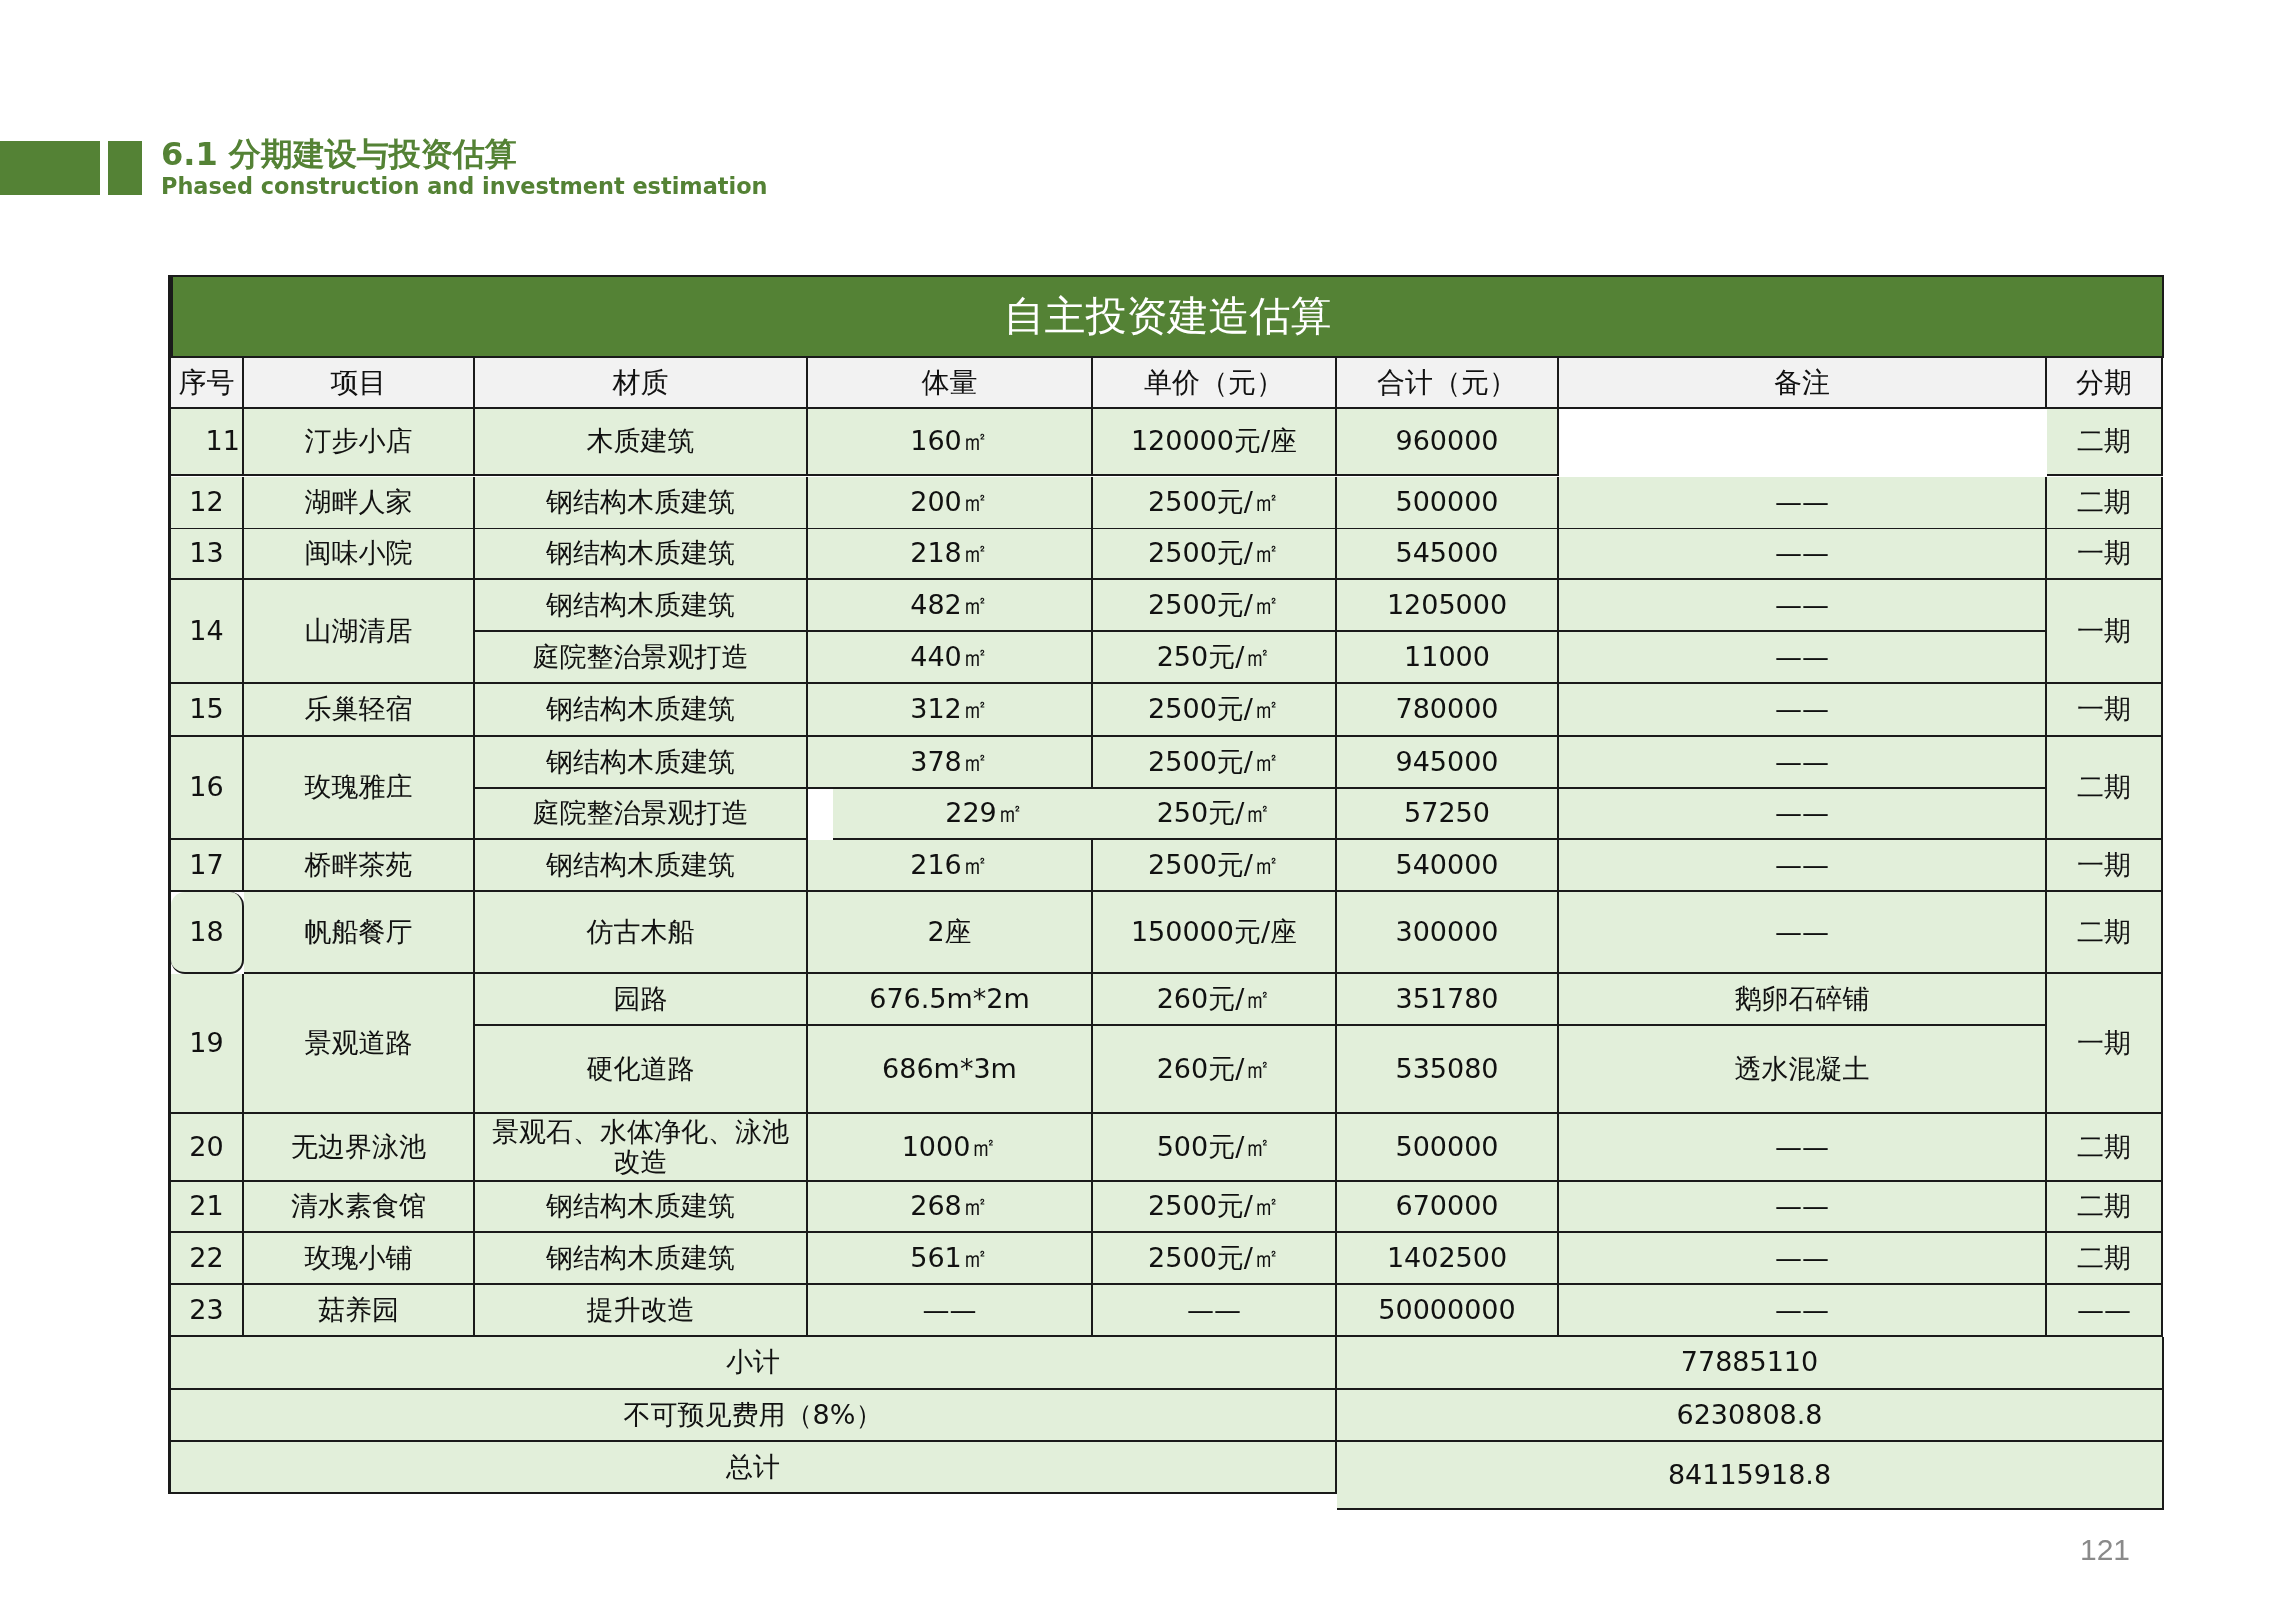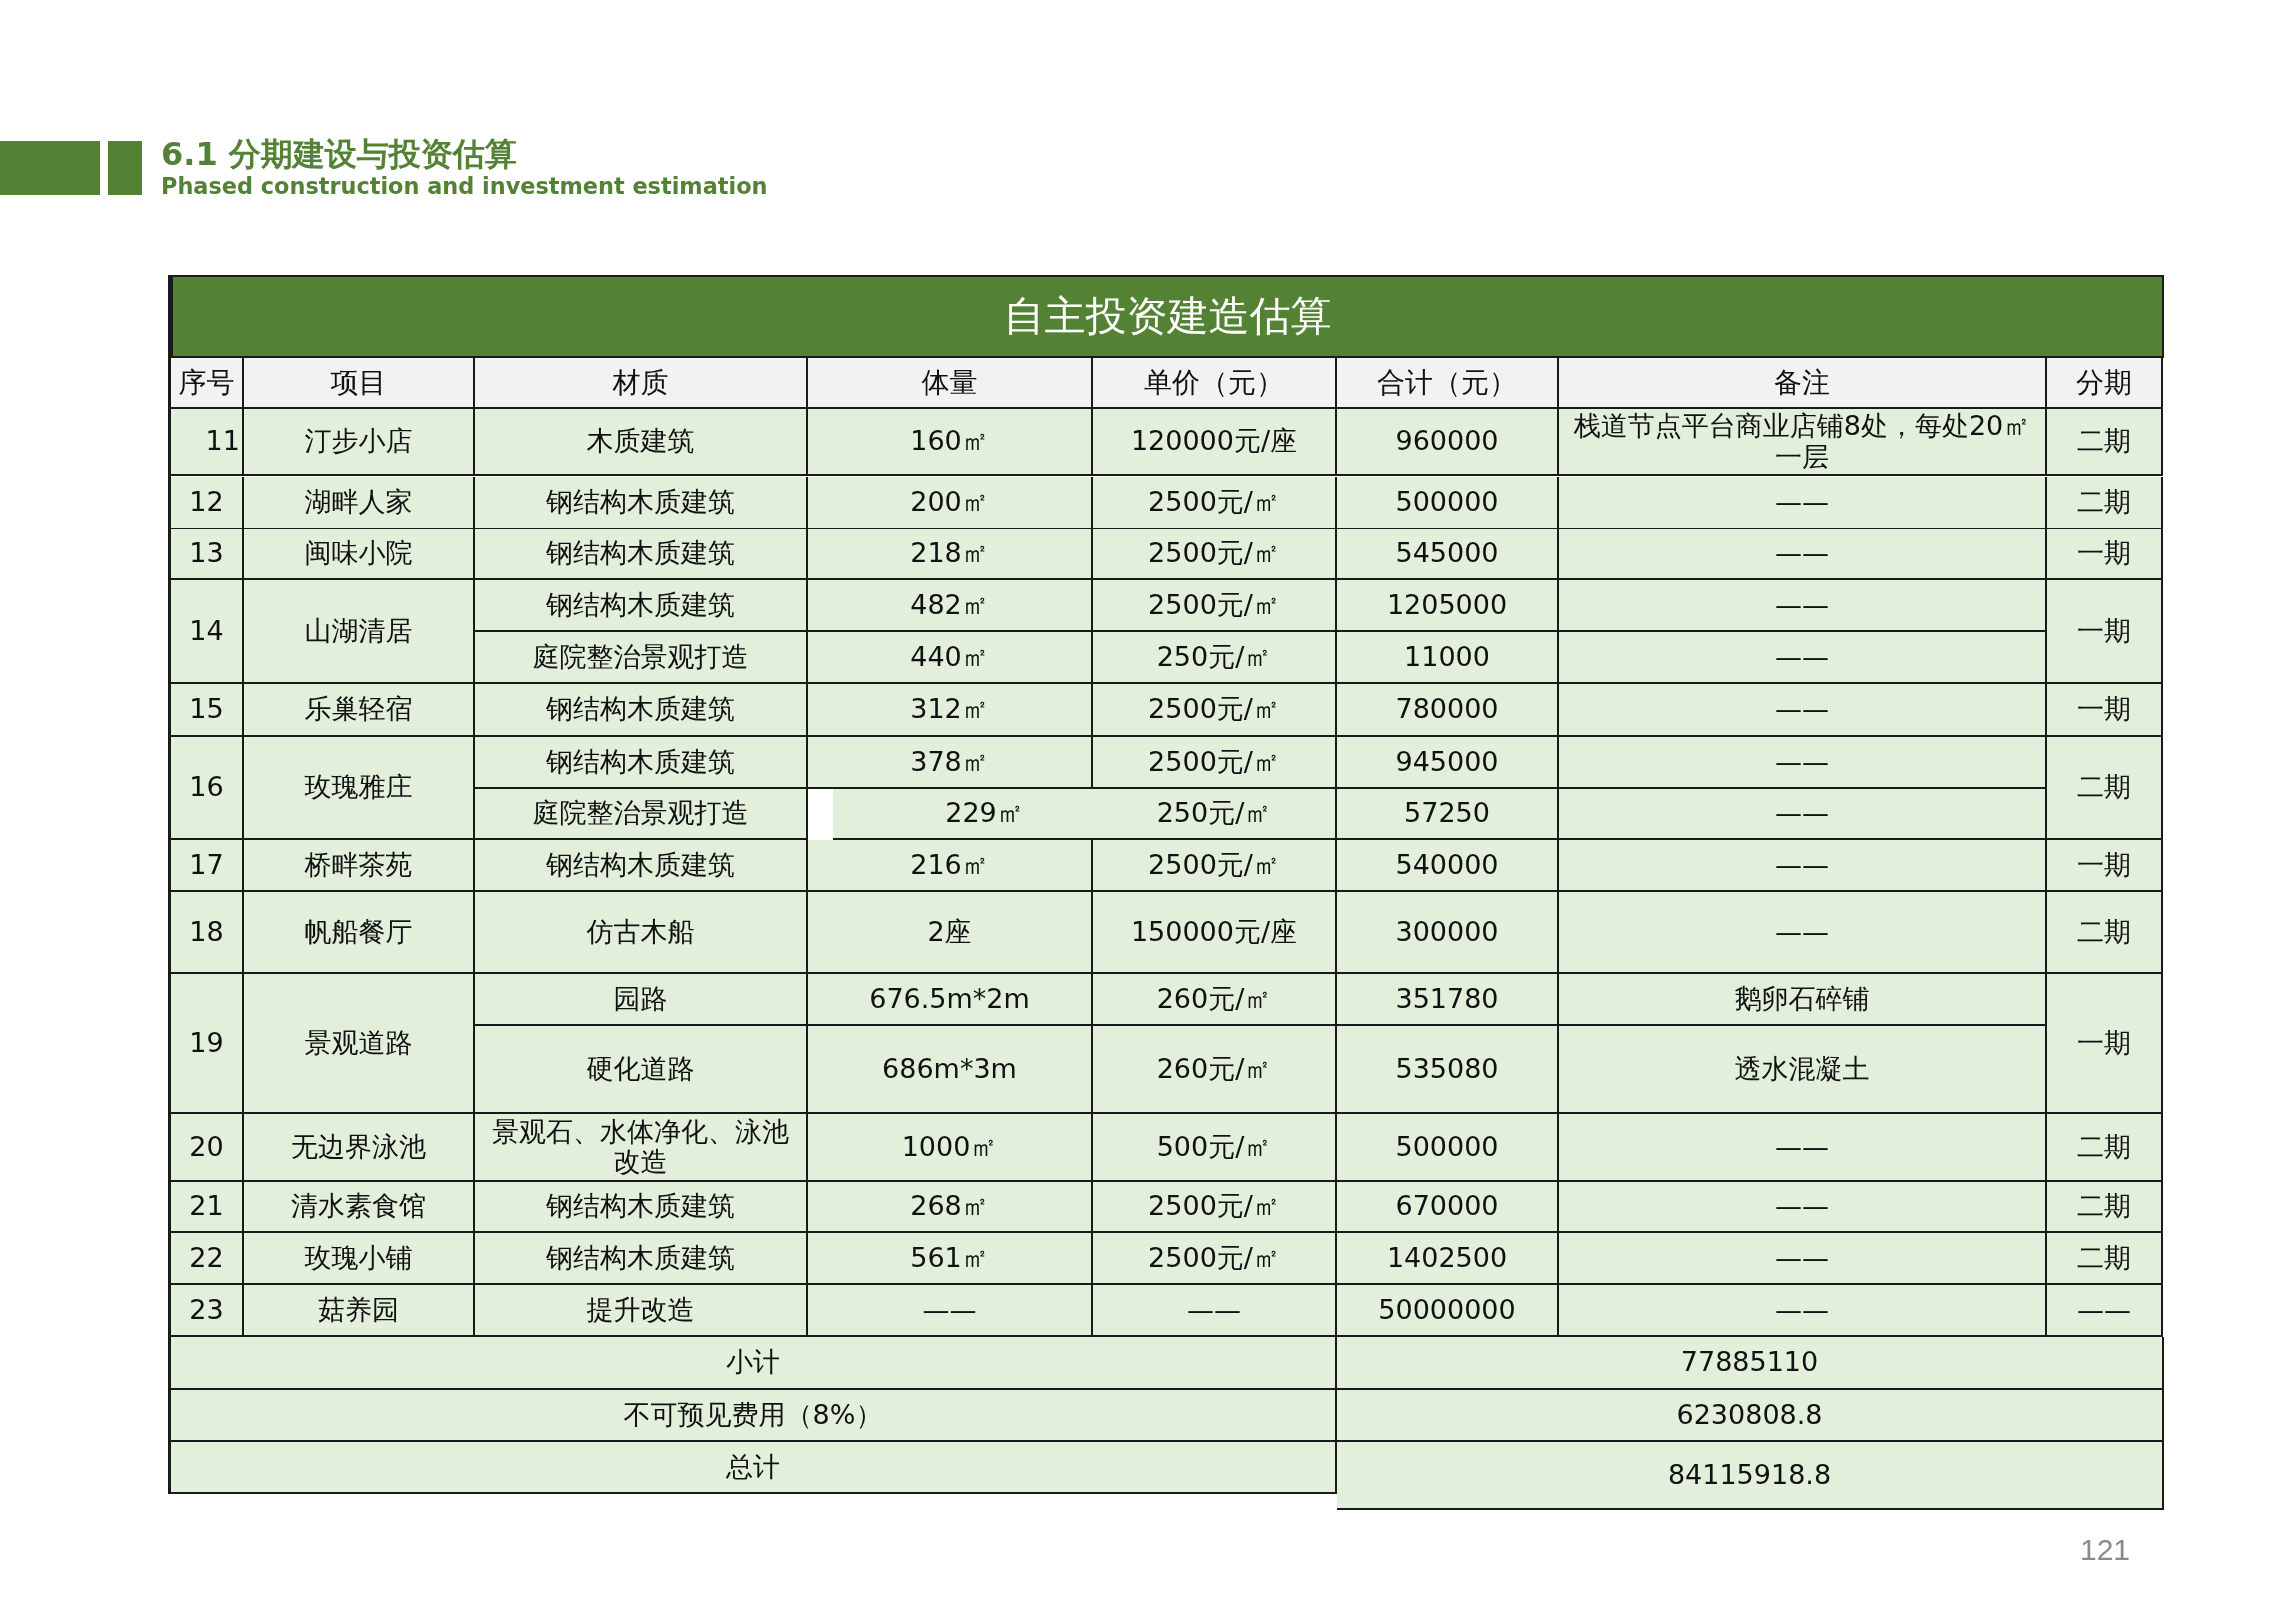--- a/index.html
+++ b/index.html
@@ -59,21 +59,20 @@
     <div class="cell hd" style="left: 922px; width: 244px; top: 83px; height: 51px;">单价（元）</div>
     <div class="cell hd" style="left: 1166px; width: 222px; top: 83px; height: 51px;">合计（元）</div>
     <div class="cell hd" style="left: 1388px; width: 488px; top: 83px; height: 51px;">备注</div>
     <div class="cell hd" style="left: 1876px; width: 116px; top: 83px; height: 51px;">分期</div>
     <div class="cell" style="left: 0px; width: 73px; top: 134px; height: 67px; padding-left: 36px;">11</div>
     <div class="cell" style="left: 73px; width: 231px; top: 134px; height: 67px;">汀步小店</div>
     <div class="cell" style="left: 304px; width: 333px; top: 134px; height: 67px;">木质建筑</div>
     <div class="cell" style="left: 637px; width: 285px; top: 134px; height: 67px;">160㎡</div>
     <div class="cell" style="left: 922px; width: 244px; top: 134px; height: 67px;">120000元/座</div>
     <div class="cell" style="left: 1166px; width: 222px; top: 134px; height: 67px;">960000</div>
-    <div class="cell" style="left: 1388px; width: 488px; top: 134px; height: 67px;">栈道节点平台商业店铺8处，每处20㎡ 一层</div>
     <div class="cell" style="left: 1876px; width: 116px; top: 134px; height: 67px;">二期</div>
     <div class="cell" style="left: 0px; width: 73px; top: 202px; height: 53px;">12</div>
     <div class="cell" style="left: 73px; width: 231px; top: 202px; height: 53px;">湖畔人家</div>
     <div class="cell" style="left: 304px; width: 333px; top: 202px; height: 53px;">钢结构木质建筑</div>
     <div class="cell" style="left: 637px; width: 285px; top: 202px; height: 53px;">200㎡</div>
     <div class="cell" style="left: 922px; width: 244px; top: 202px; height: 53px;">2500元/㎡</div>
     <div class="cell" style="left: 1166px; width: 222px; top: 202px; height: 53px;">500000</div>
     <div class="cell" style="left: 1388px; width: 488px; top: 202px; height: 53px;">——</div>
     <div class="cell" style="left: 1876px; width: 116px; top: 202px; height: 53px;">二期</div>
     <div class="cell" style="left: 0px; width: 73px; top: 254px; height: 51px;">13</div>
@@ -119,21 +118,21 @@
     <div class="cell" style="left: 1388px; width: 488px; top: 514px; height: 51px;">——</div>
     <div class="cell" style="left: 1876px; width: 116px; top: 462px; height: 103px;">二期</div>
     <div class="cell" style="left: 0px; width: 73px; top: 565px; height: 52px;">17</div>
     <div class="cell" style="left: 73px; width: 231px; top: 565px; height: 52px;">桥畔茶苑</div>
     <div class="cell" style="left: 304px; width: 333px; top: 565px; height: 52px;">钢结构木质建筑</div>
     <div class="cell" style="left: 637px; width: 285px; top: 565px; height: 52px;">216㎡</div>
     <div class="cell" style="left: 922px; width: 244px; top: 565px; height: 52px;">2500元/㎡</div>
     <div class="cell" style="left: 1166px; width: 222px; top: 565px; height: 52px;">540000</div>
     <div class="cell" style="left: 1388px; width: 488px; top: 565px; height: 52px;">——</div>
     <div class="cell" style="left: 1876px; width: 116px; top: 565px; height: 52px;">一期</div>
-    <div class="cell" style="left: 0px; width: 73px; top: 617px; height: 82px;">18</div>
+    <div class="cell" style="left: 0px; width: 73px; top: 617px; height: 82px; border-radius: 14px;">18</div>
     <div class="cell" style="left: 304px; width: 333px; top: 617px; height: 82px;">仿古木船</div>
     <div class="cell" style="left: 73px; width: 231px; top: 617px; height: 82px;">帆船餐厅</div>
     <div class="cell" style="left: 637px; width: 285px; top: 617px; height: 82px;">2座</div>
     <div class="cell" style="left: 922px; width: 244px; top: 617px; height: 82px;">150000元/座</div>
     <div class="cell" style="left: 1166px; width: 222px; top: 617px; height: 82px;">300000</div>
     <div class="cell" style="left: 1388px; width: 488px; top: 617px; height: 82px;">——</div>
     <div class="cell" style="left: 1876px; width: 116px; top: 617px; height: 82px;">二期</div>
     <div class="cell" style="left: 0px; width: 73px; top: 699px; height: 140px;">19</div>
     <div class="cell" style="left: 73px; width: 231px; top: 699px; height: 140px;">景观道路</div>
     <div class="cell" style="left: 304px; width: 333px; top: 699px; height: 52px;">园路</div>

